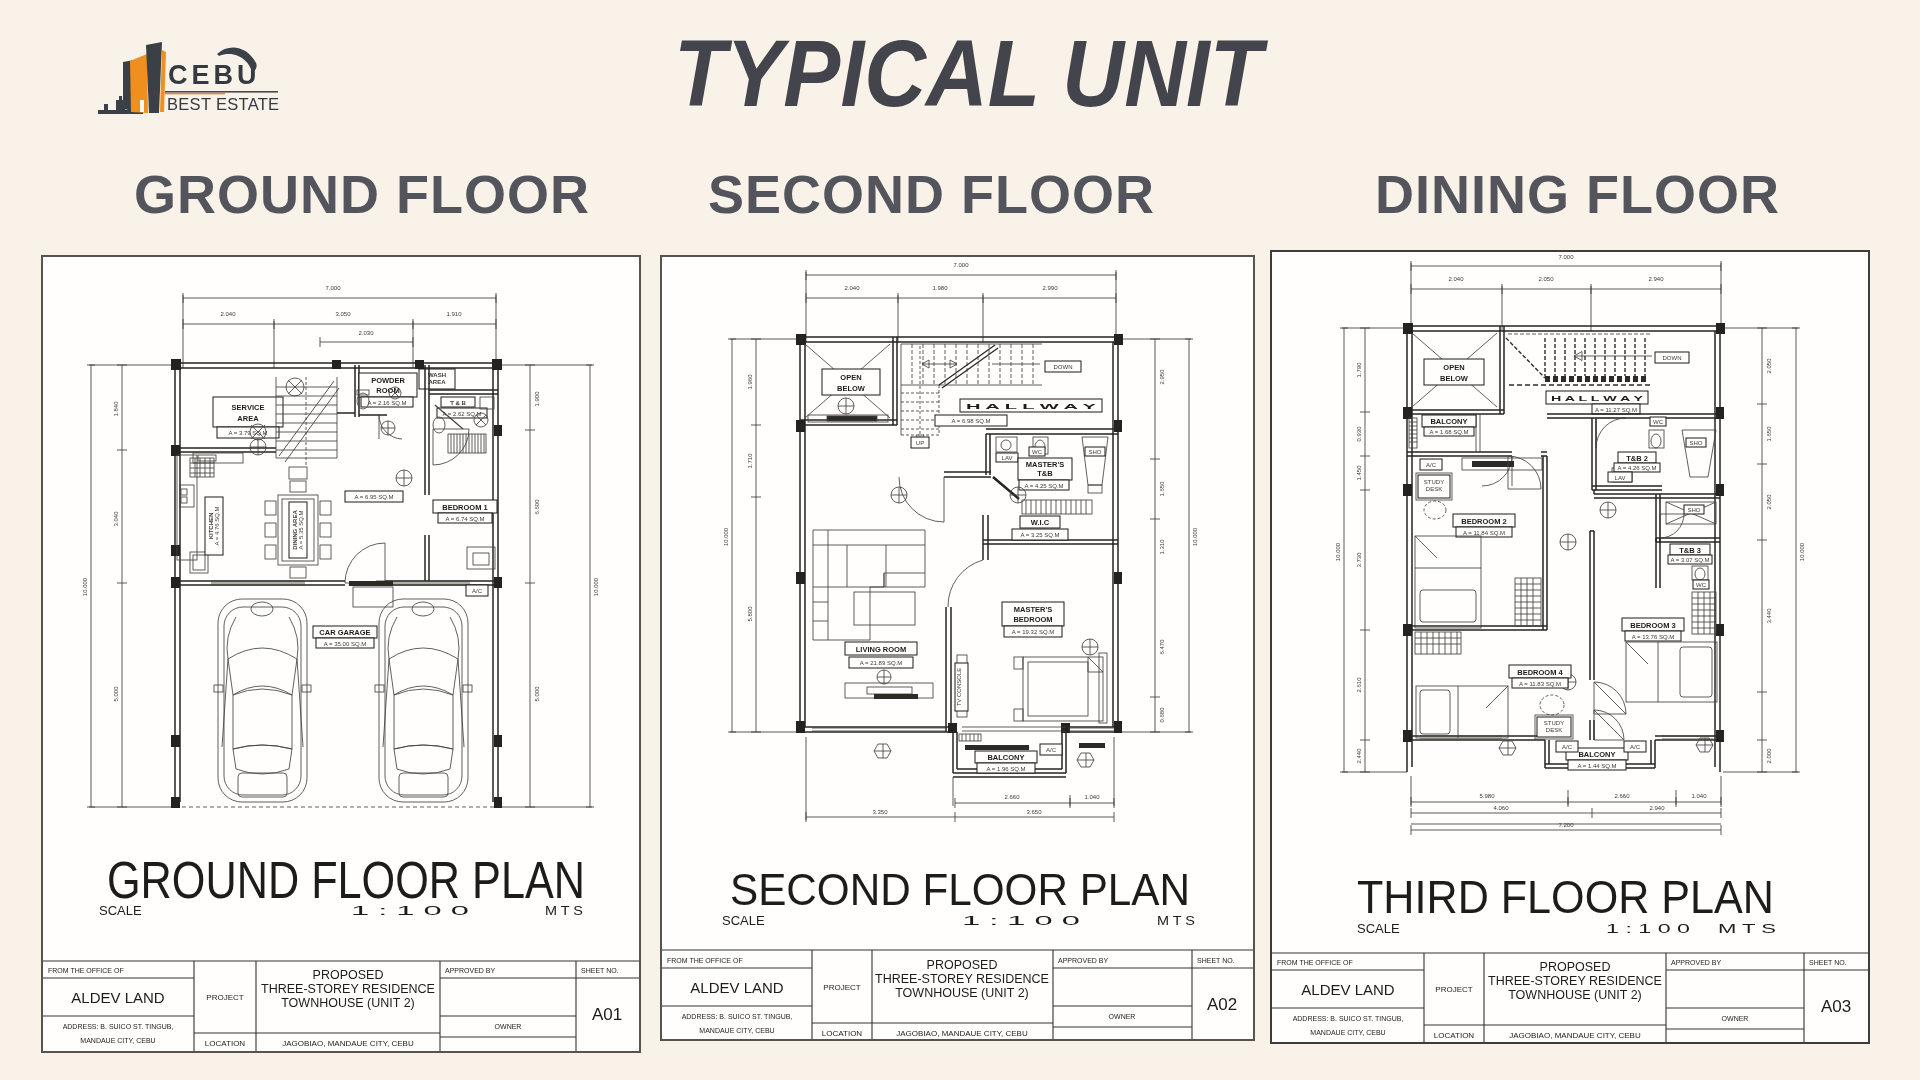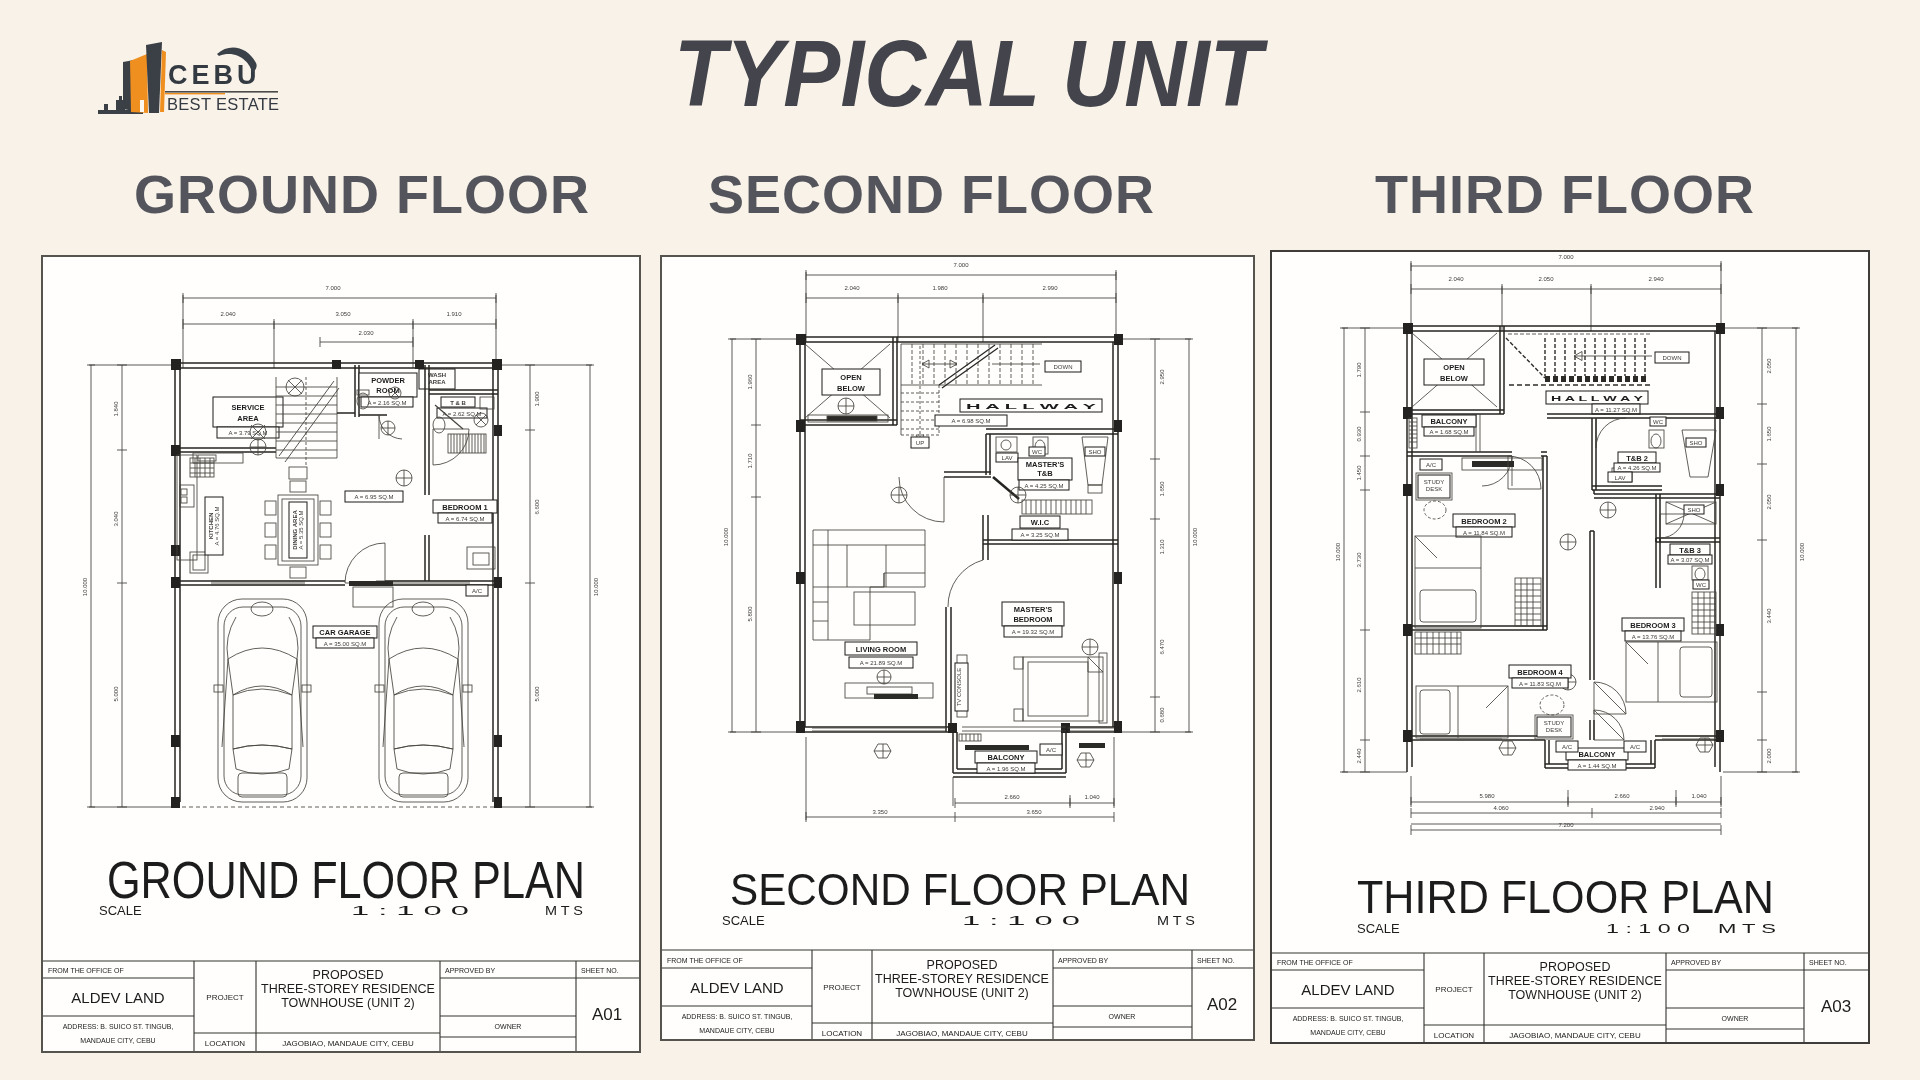--- a/index.html
+++ b/index.html
@@ -46,21 +46,21 @@
 </div>
 
 <svg style="position:absolute;left:670px;top:0px;" width="660" height="130" viewBox="0 0 660 130">
     <text x="4" y="106" font-size="95" font-weight="bold" font-style="italic" style="fill:#44454c" textLength="588" lengthAdjust="spacingAndGlyphs">TYPICAL UNIT</text>
   </svg>
 
 <div class="flabel" style="left:134px;top:163px;">GROUND FLOOR</div>
 
 <div class="flabel" style="left:702px;top:163px;margin-left:6px;">SECOND FLOOR</div>
 
-<div class="flabel" style="left:1375px;top:163px;">THIRD FLOOR</div>
+<div class="flabel" style="left:1375px;top:163px;">DINING FLOOR</div>
 
 <div class="panel" style="left:41px;top:255px;width:600px;height:798px;border:2px solid #55544e;box-sizing:border-box;">
 <svg id="p1" width="596" height="794" viewBox="0 0 596 794">
 <defs>
         <g id="car">
 <rect x="2" y="2" width="89" height="203" rx="24"></rect>
 <rect x="8" y="10" width="77" height="188" rx="19"></rect>
 <ellipse cx="46" cy="12" rx="11" ry="7"></ellipse>
 <path d="M12 62 Q46 40 81 62 L76 98 Q46 80 17 98 Z"></path>
 <path d="M17 98 Q46 86 76 98 L76 152 Q46 144 17 152 Z"></path>

